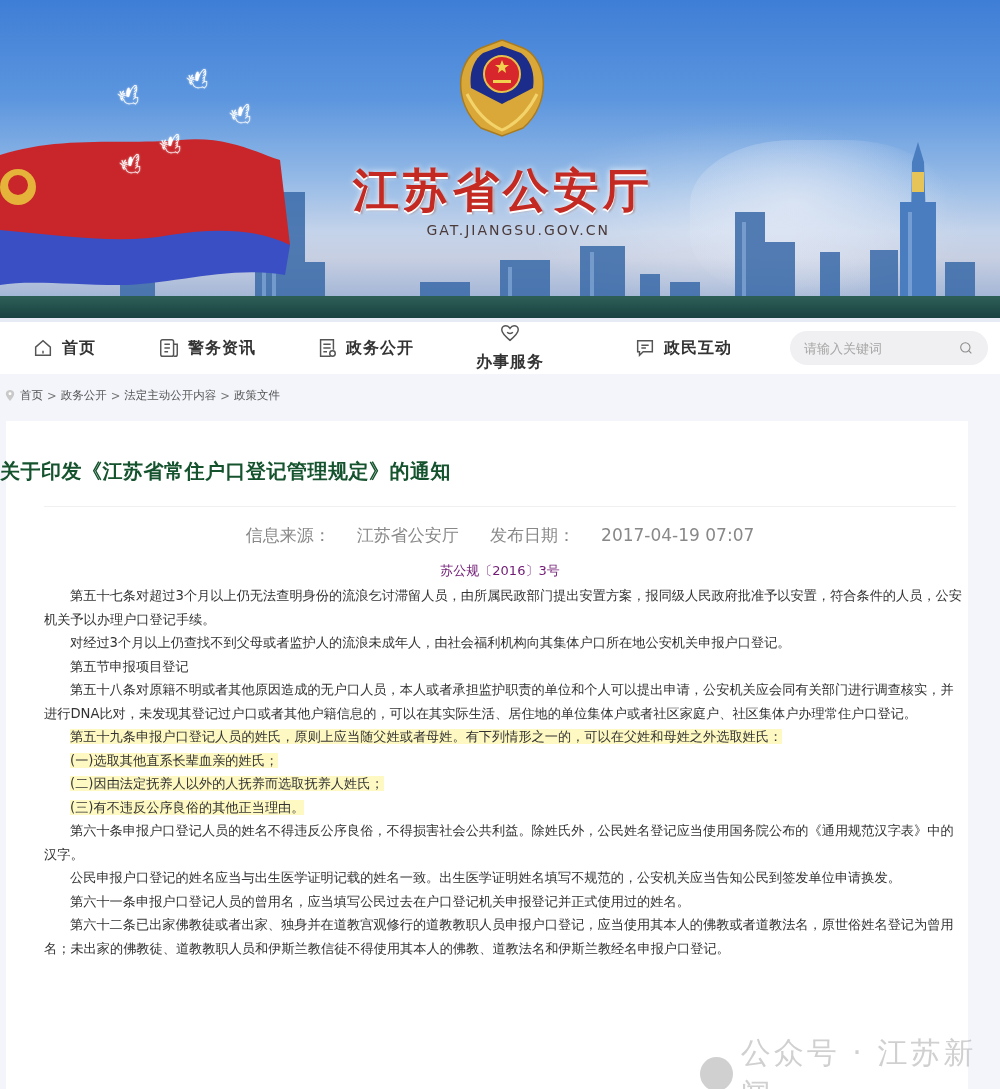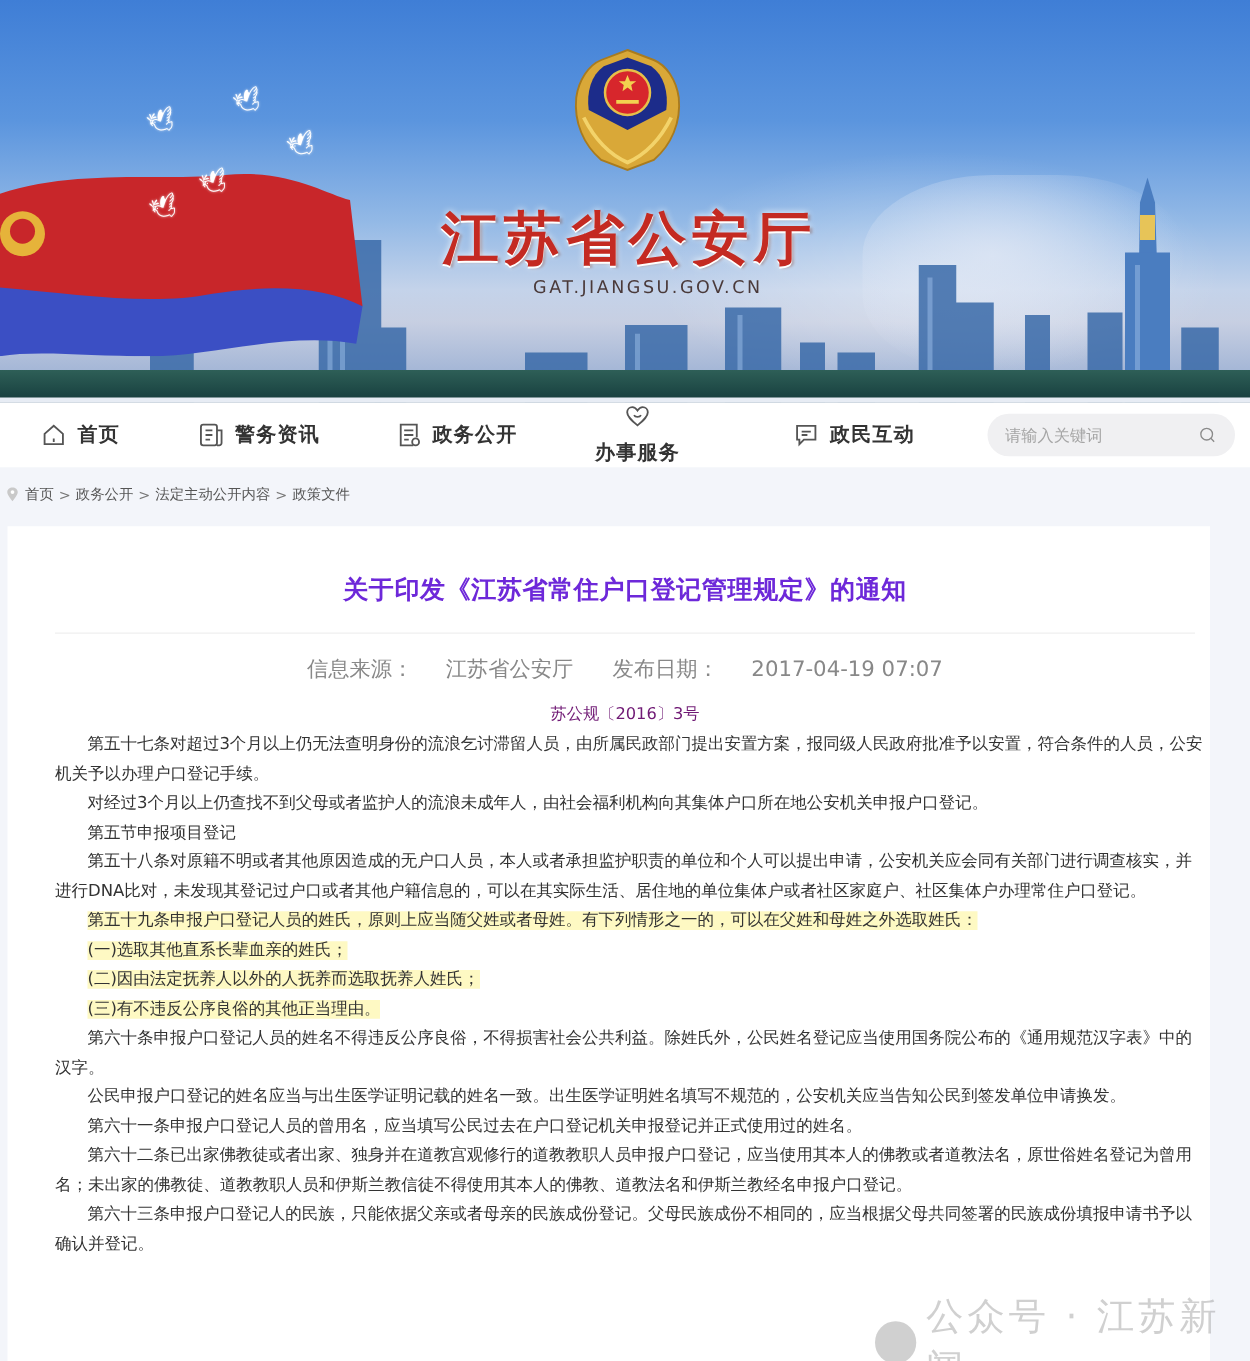--- a/index.html
+++ b/index.html
@@ -54,22 +54,22 @@
   
   .crumbbar { position:absolute; left:0; top:374px; width:1000px; height:46px; background:#f3f5fa; }
   .breadcrumb { position:absolute; left:4px; top:388px; display:flex; align-items:center; gap:4px; font-size:11.5px; color:#555; }
   .breadcrumb svg { width:12px; height:13px; }
   .breadcrumb a { color:#555; text-decoration:none; }
   .breadcrumb .sep { color:#777; }
 
   
   .card { position:absolute; left:6px; top:421px; width:962px; height:680px; background:#fff; }
   .art-title {
-    position:absolute; left:0; top:458px; width:1000px; text-align:center;
-    font-size:20px; font-weight:bold; color:#6d28d9; letter-spacing:0.5px;
+    position:absolute; left:0; top:458px; width:1000px; text-align:left;
+    font-size:20px; font-weight:bold; color:#14532d; letter-spacing:0.5px;
   }
   .title-rule { position:absolute; left:44px; top:506px; width:912px; height:1px; background:#f0f0f0; }
   .meta { position:absolute; left:0; top:524px; width:1000px; text-align:center; font-size:17px; color:#888; }
   .meta span + span { margin-left:26px; }
   .docno { position:absolute; left:0; top:562px; width:1000px; text-align:center; font-size:13px; color:#701a75; }
 
   .body { position:absolute; left:44px; top:584px; width:920px; font-size:13.2px; line-height:23.5px; color:#333; }
   .body p { text-indent: 26px; margin:0; }
   .hl { background:#fef9c3; }
 
@@ -224,19 +224,18 @@
   <p>第五节申报项目登记</p>
   <p>第五十八条对原籍不明或者其他原因造成的无户口人员，本人或者承担监护职责的单位和个人可以提出申请，公安机关应会同有关部门进行调查核实，并进行DNA比对，未发现其登记过户口或者其他户籍信息的，可以在其实际生活、居住地的单位集体户或者社区家庭户、社区集体户办理常住户口登记。</p>
   <p><span class="hl">第五十九条申报户口登记人员的姓氏，原则上应当随父姓或者母姓。有下列情形之一的，可以在父姓和母姓之外选取姓氏：</span></p>
   <p><span class="hl">(一)选取其他直系长辈血亲的姓氏；</span></p>
   <p><span class="hl">(二)因由法定抚养人以外的人抚养而选取抚养人姓氏；</span></p>
   <p><span class="hl">(三)有不违反公序良俗的其他正当理由。</span></p>
   <p>第六十条申报户口登记人员的姓名不得违反公序良俗，不得损害社会公共利益。除姓氏外，公民姓名登记应当使用国务院公布的《通用规范汉字表》中的汉字。</p>
   <p>公民申报户口登记的姓名应当与出生医学证明记载的姓名一致。出生医学证明姓名填写不规范的，公安机关应当告知公民到签发单位申请换发。</p>
   <p>第六十一条申报户口登记人员的曾用名，应当填写公民过去在户口登记机关申报登记并正式使用过的姓名。</p>
   <p>第六十二条已出家佛教徒或者出家、独身并在道教宫观修行的道教教职人员申报户口登记，应当使用其本人的佛教或者道教法名，原世俗姓名登记为曾用名；未出家的佛教徒、道教教职人员和伊斯兰教信徒不得使用其本人的佛教、道教法名和伊斯兰教经名申报户口登记。</p>
-  <p>第六十三条申报户口登记人的民族，只能依据父亲或者母亲的民族成份登记。父母民族成份不相同的，应当根据父母共同签署的民族成份填报申请书予以确认并登记。</p>
 </div>
 
 <div class="watermark">
   <span class="wm-icon"></span>
   <span>公众号 · 江苏新闻</span>
 </div>
 
 </body></html>

